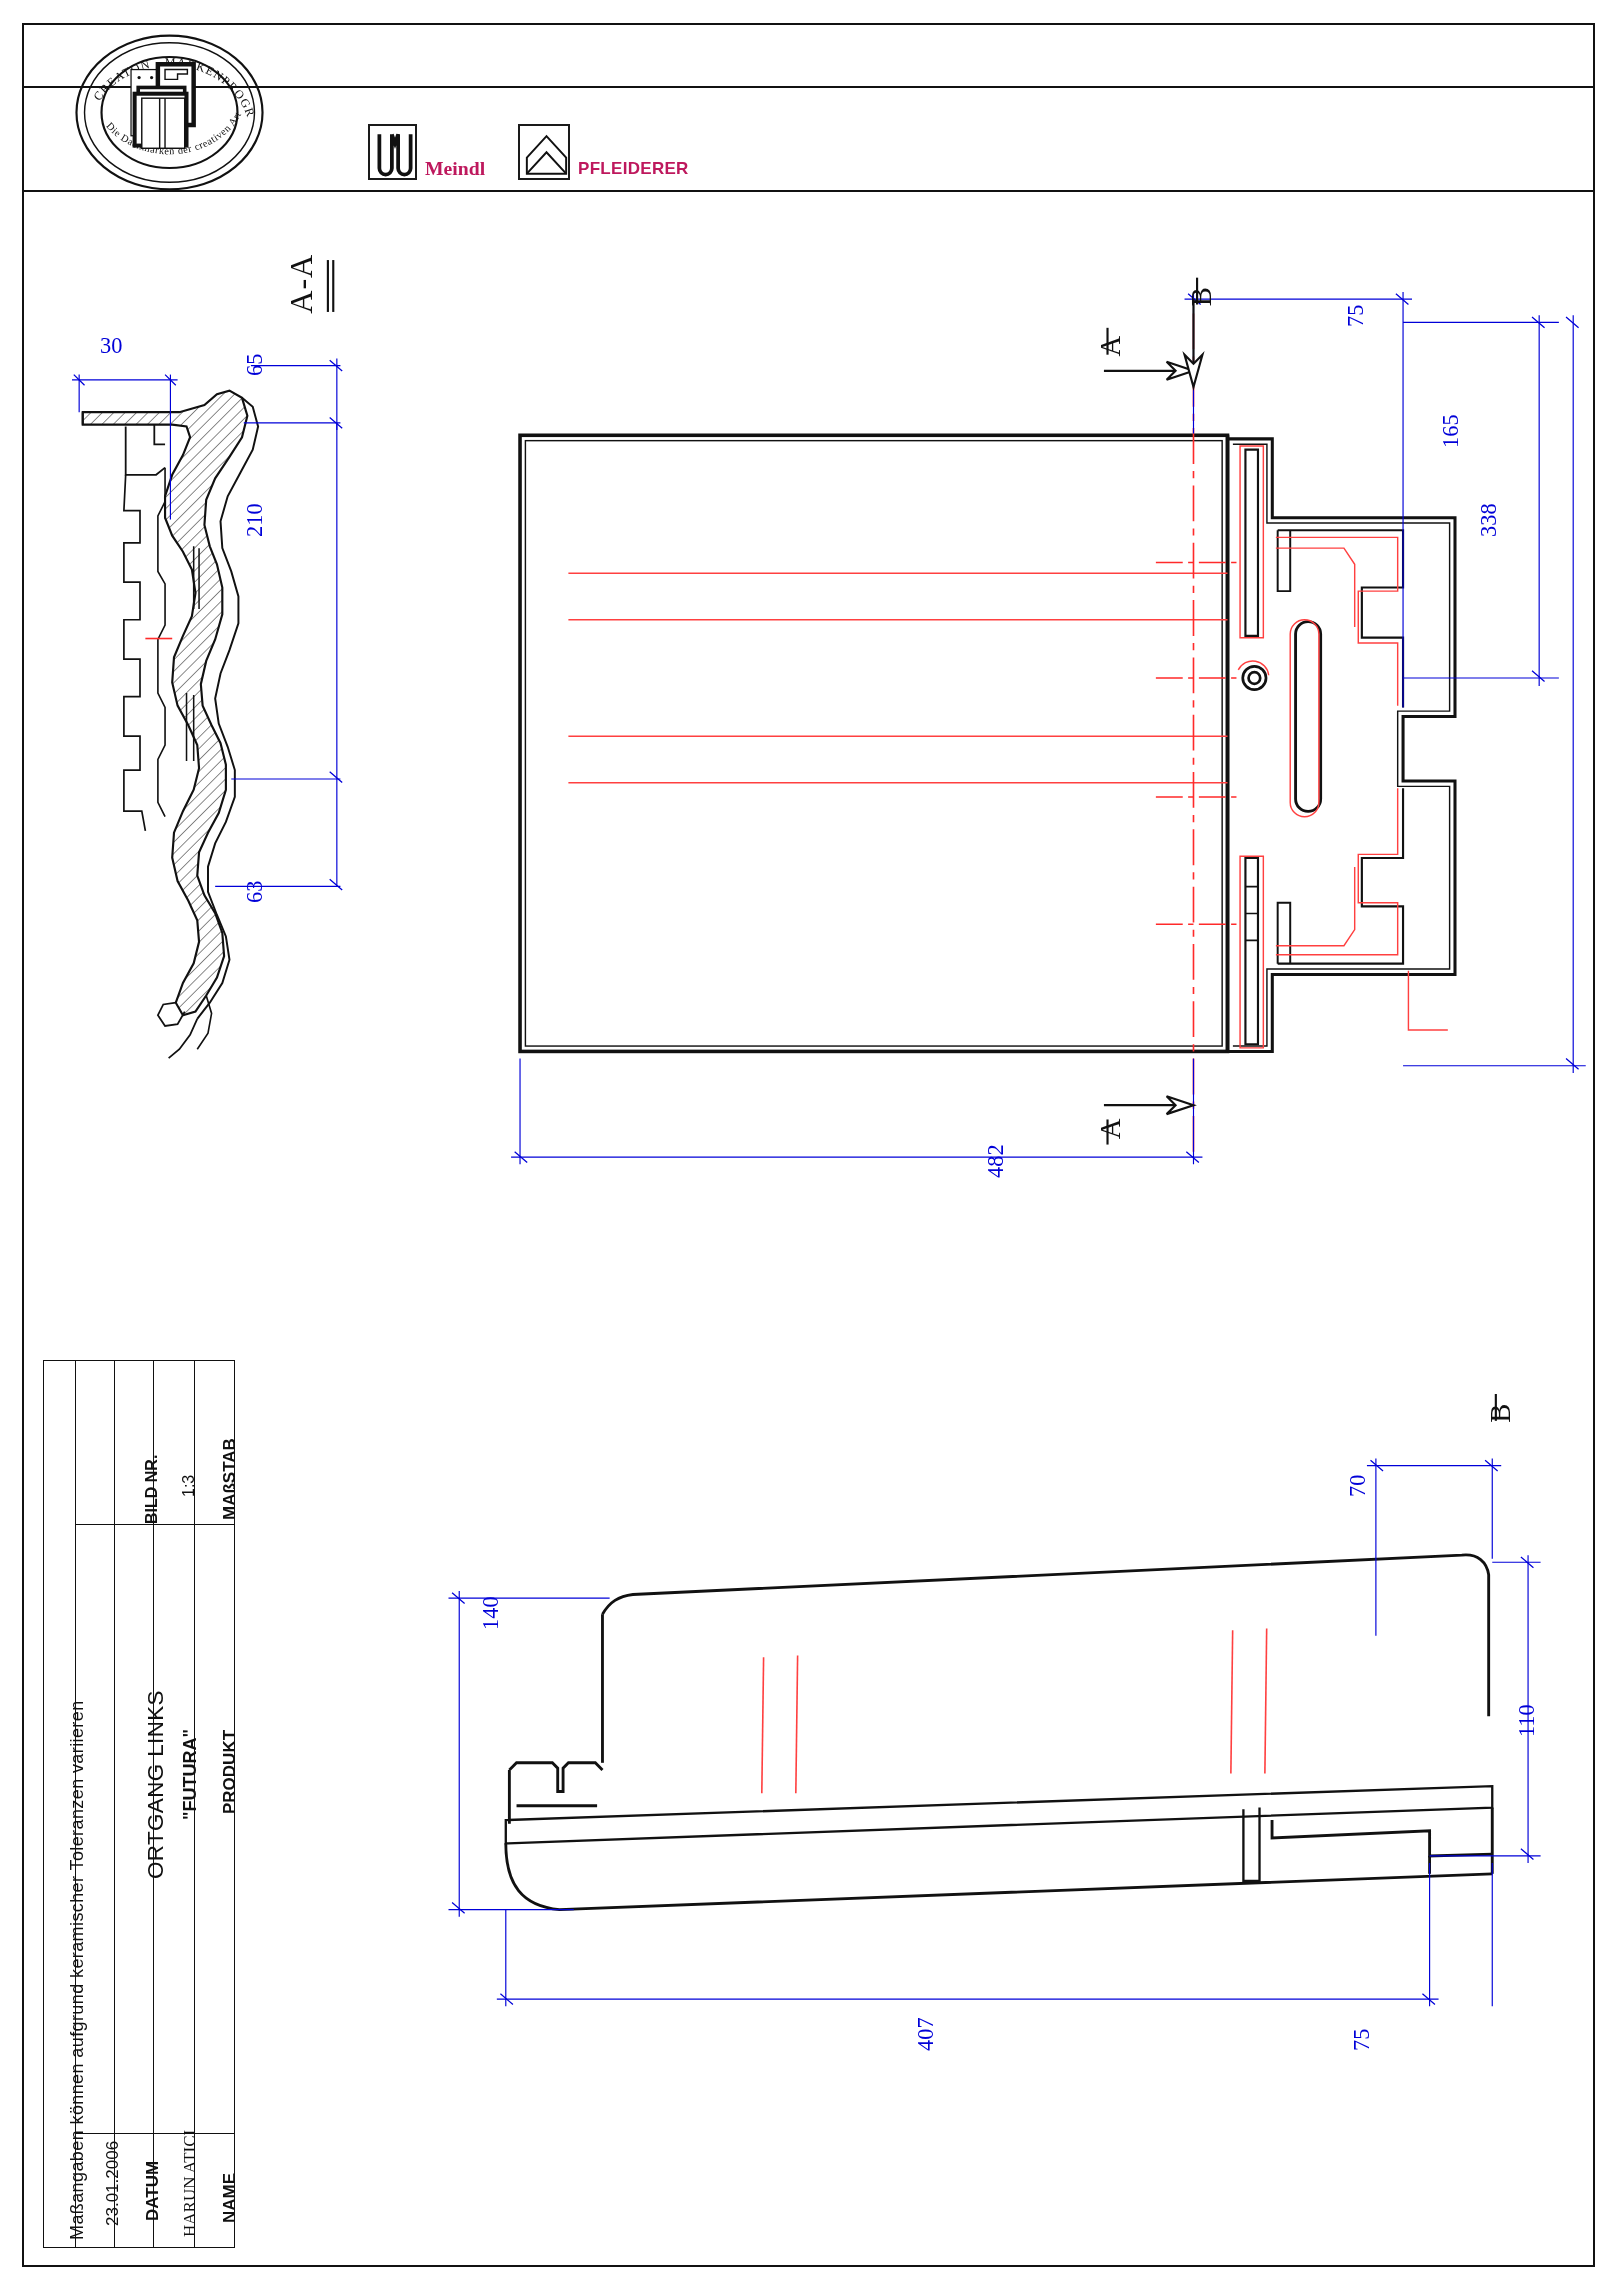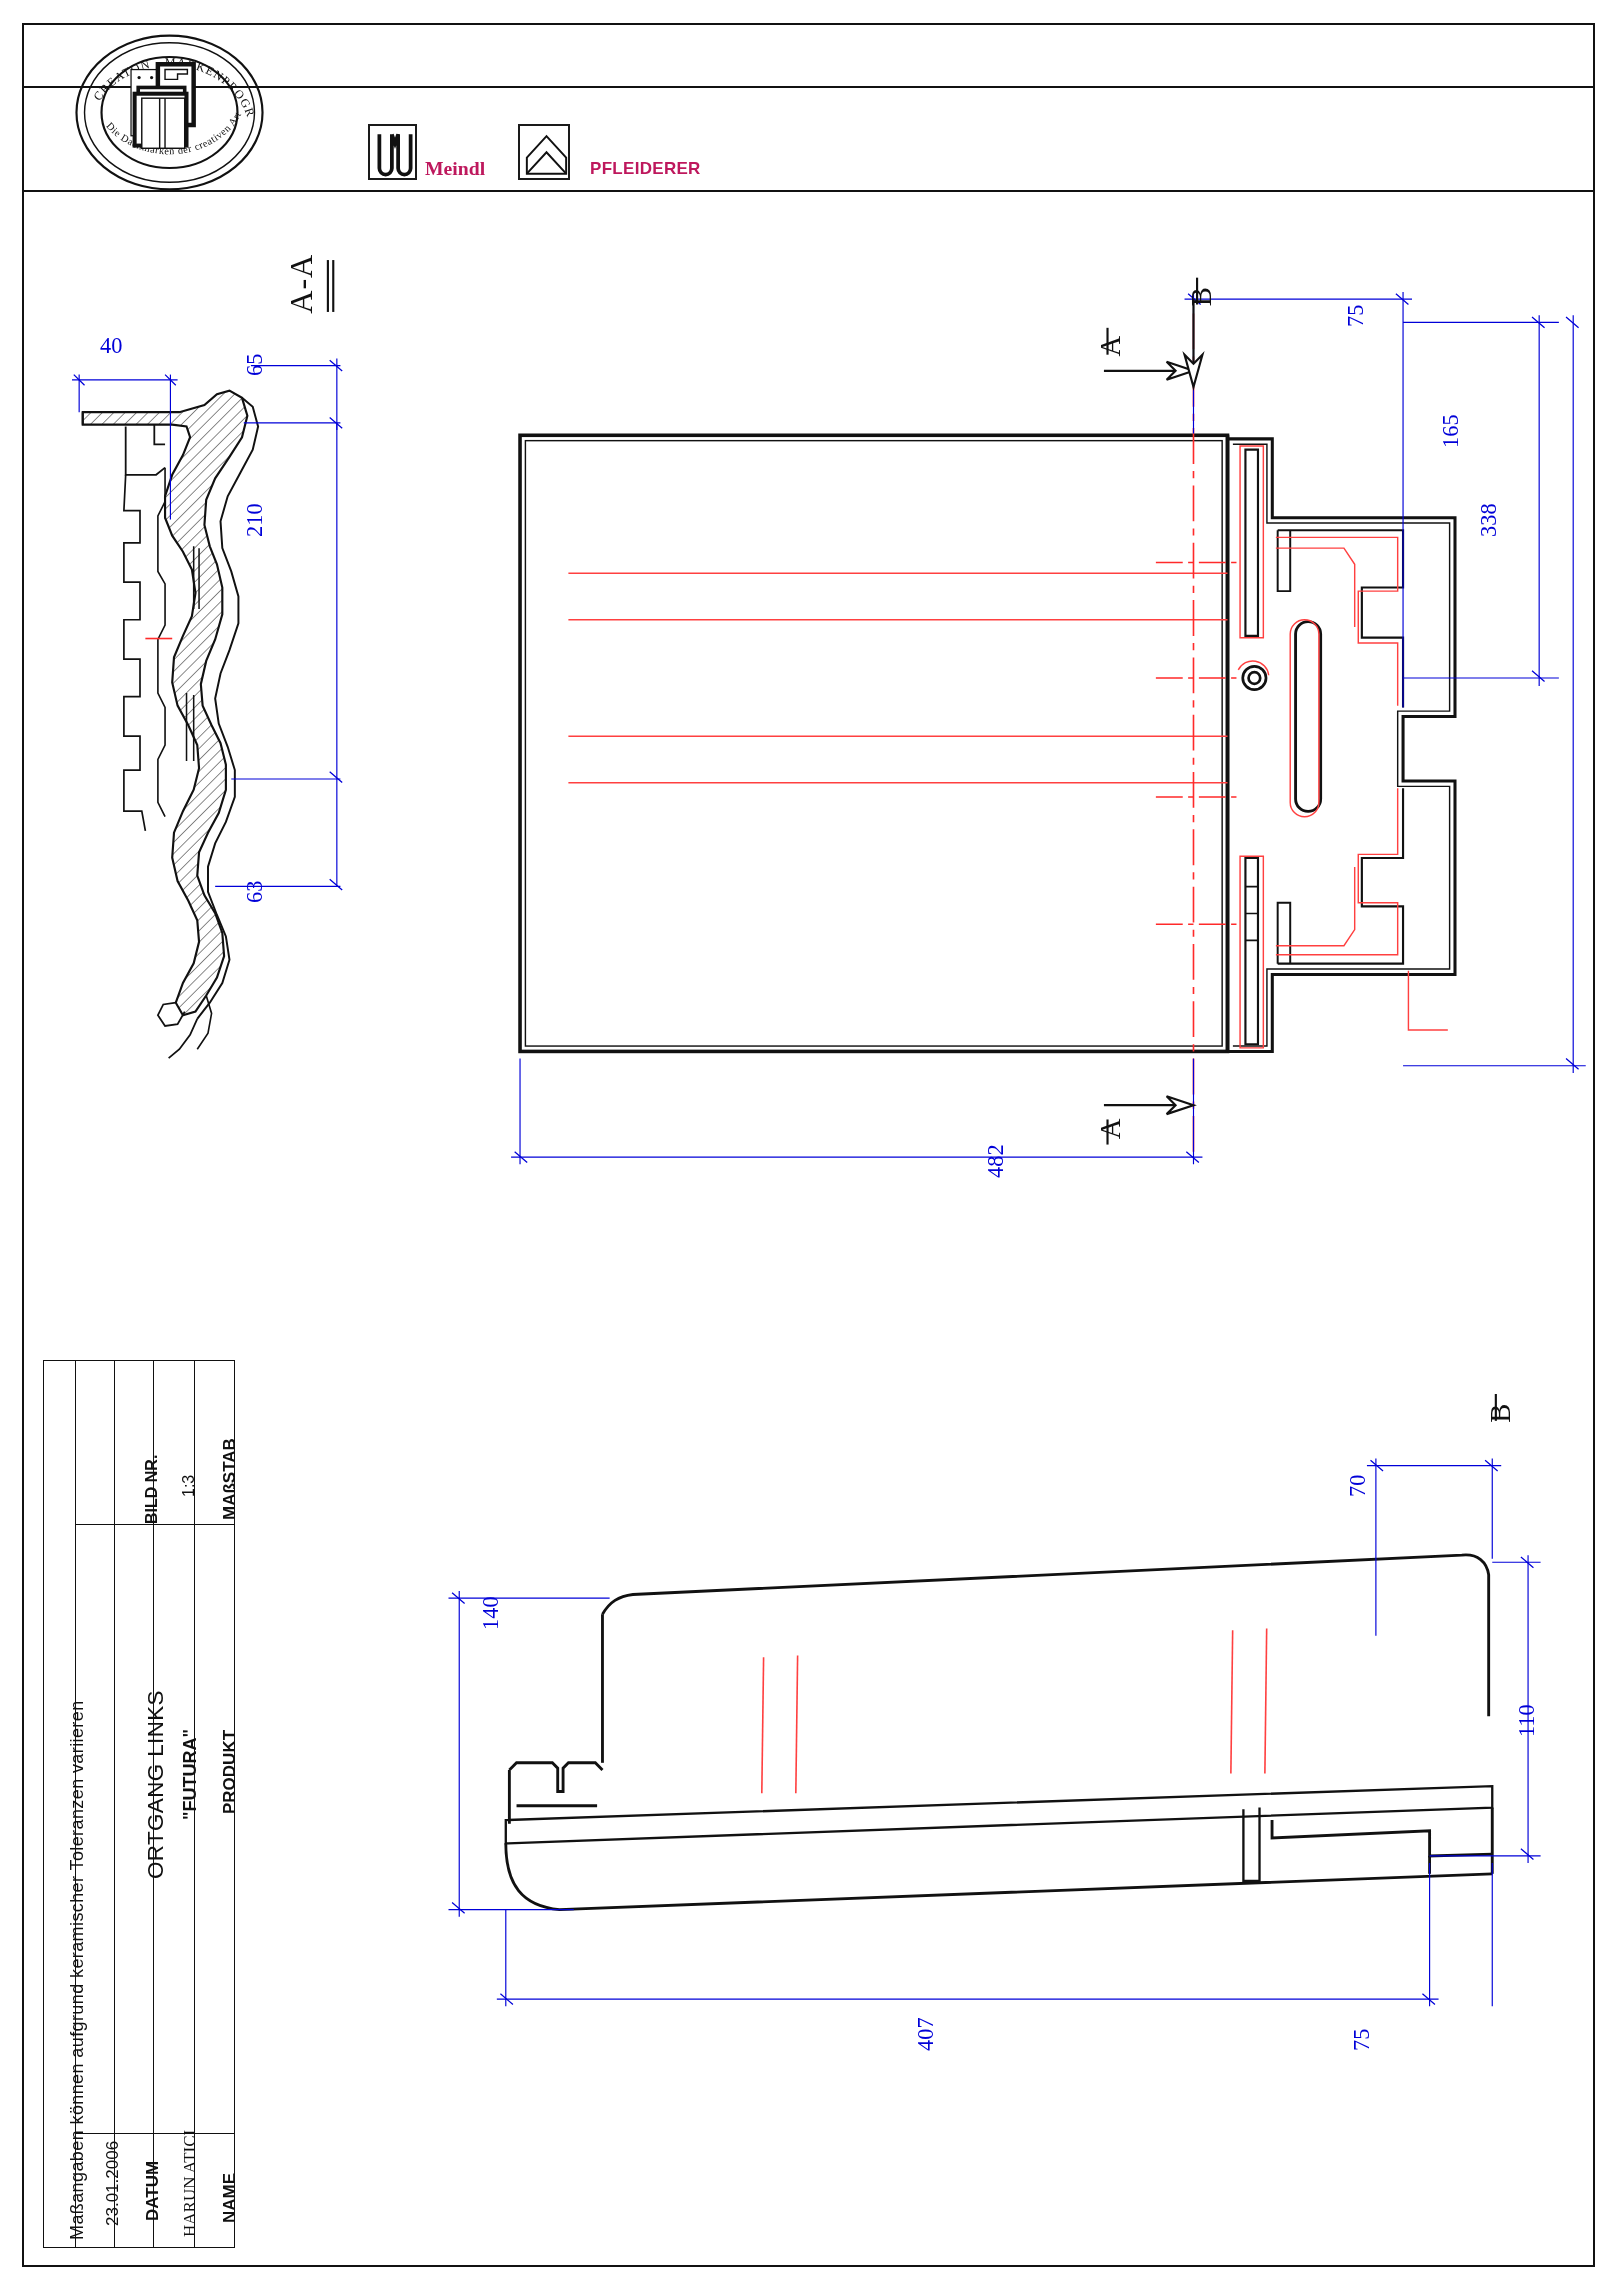--- a/index.html
+++ b/index.html
@@ -85,21 +85,21 @@
     </svg>
   </div>
   <div class="logo-label" style="left:425px;top:157px;font-family:'Liberation Serif',serif;font-size:19.7px;">Meindl</div>
 
   <div class="logo-box" style="left:518px;top:124px;width:52px;height:56px;">
     <svg width="47" height="50" viewBox="0 0 52 56" style="margin:2.7px;">
       <path d="M4 32 L26 8 L48 32 L48 50 L4 50 Z" fill="none" stroke="#111" stroke-width="2.2"></path>
       <path d="M4 50 L26 26 L48 50" fill="none" stroke="#111" stroke-width="2.2"></path>
     </svg>
   </div>
-  <div class="logo-label" style="left:578px;top:159px;font-family:'Liberation Sans',sans-serif;font-size:17px;letter-spacing:0.3px;margin-left:12px;">PFLEIDERER</div>
+  <div class="logo-label" style="left:578px;top:159px;font-family:'Liberation Sans',sans-serif;font-size:17px;letter-spacing:0.3px;">PFLEIDERER</div>
 
 
   <svg style="position:absolute;left:72px;top:385px;" width="340" height="788" viewBox="0 0 380 880">
     <defs>
       <pattern id="hatch" width="9" height="9" patternTransform="rotate(45)" patternUnits="userSpaceOnUse">
         <line x1="0" y1="0" x2="0" y2="9" stroke="#111" stroke-width="1.1"></line>
       </pattern>
     </defs>
 
     <g>
@@ -159,21 +159,21 @@
       <path d="M288 432 L302 444 M288 552 L302 564" stroke-width="1.4"></path>
     </g>
 
     <g>
       <text x="268" y="-80" transform="rotate(-90 268 -80)" font-family="'Liberation Serif',serif" font-size="36" fill="#111" letter-spacing="1">A-A</text>
       <line x1="286" y1="-82" x2="286" y2="-140" stroke="#111" stroke-width="2.4"></line>
       <line x1="292" y1="-82" x2="292" y2="-140" stroke="#111" stroke-width="2.4"></line>
     </g>
   </svg>
 
-  <div class="lbl" style="left:100px;top:333px;">40</div>
+  <div class="lbl" style="left:100px;top:333px;">30</div>
   <div class="lbl lbl-rot" style="left:242px;top:376px;">65</div>
   <div class="lbl lbl-rot" style="left:242px;top:537px;">210</div>
   <div class="lbl lbl-rot" style="left:242px;top:903px;">63</div>
 
   <svg style="position:absolute;left:502px;top:412px;" width="1057" height="806" viewBox="0 0 1180 900">
 
     <g>
       <rect x="20" y="26" width="790" height="688" fill="#fff" stroke="#111" stroke-width="4"></rect>
       <rect x="26" y="32" width="778" height="676" fill="none" stroke="#111" stroke-width="1.6"></rect>
       <line x1="810" y1="26" x2="810" y2="714" stroke="#111" stroke-width="4"></line>

